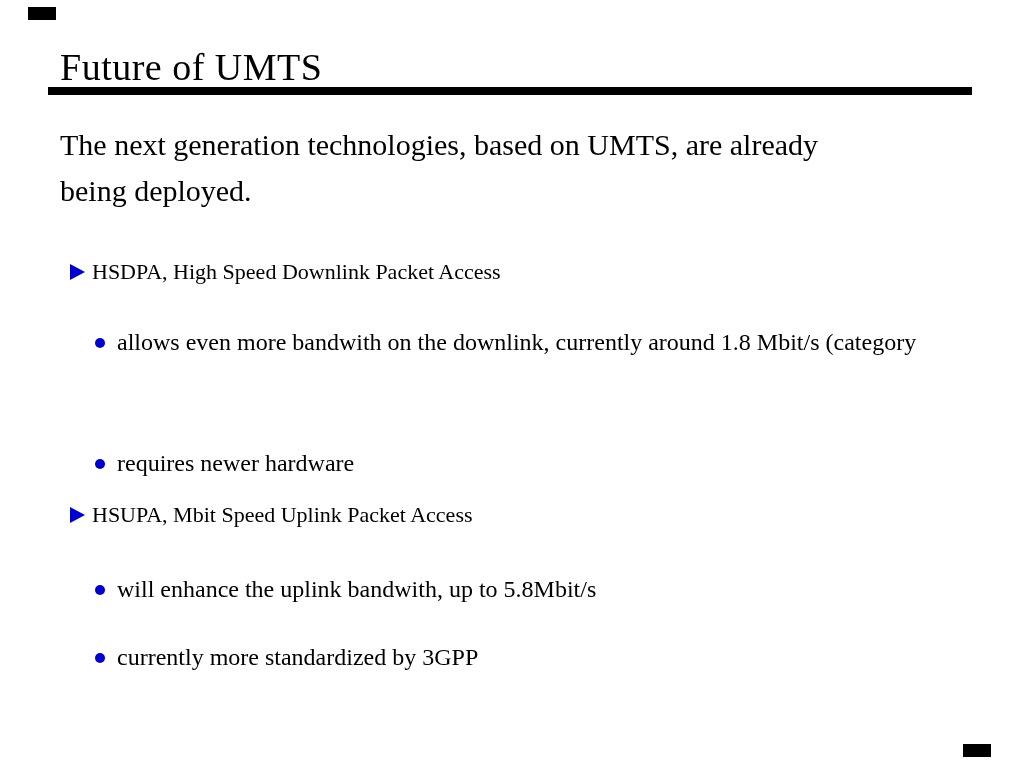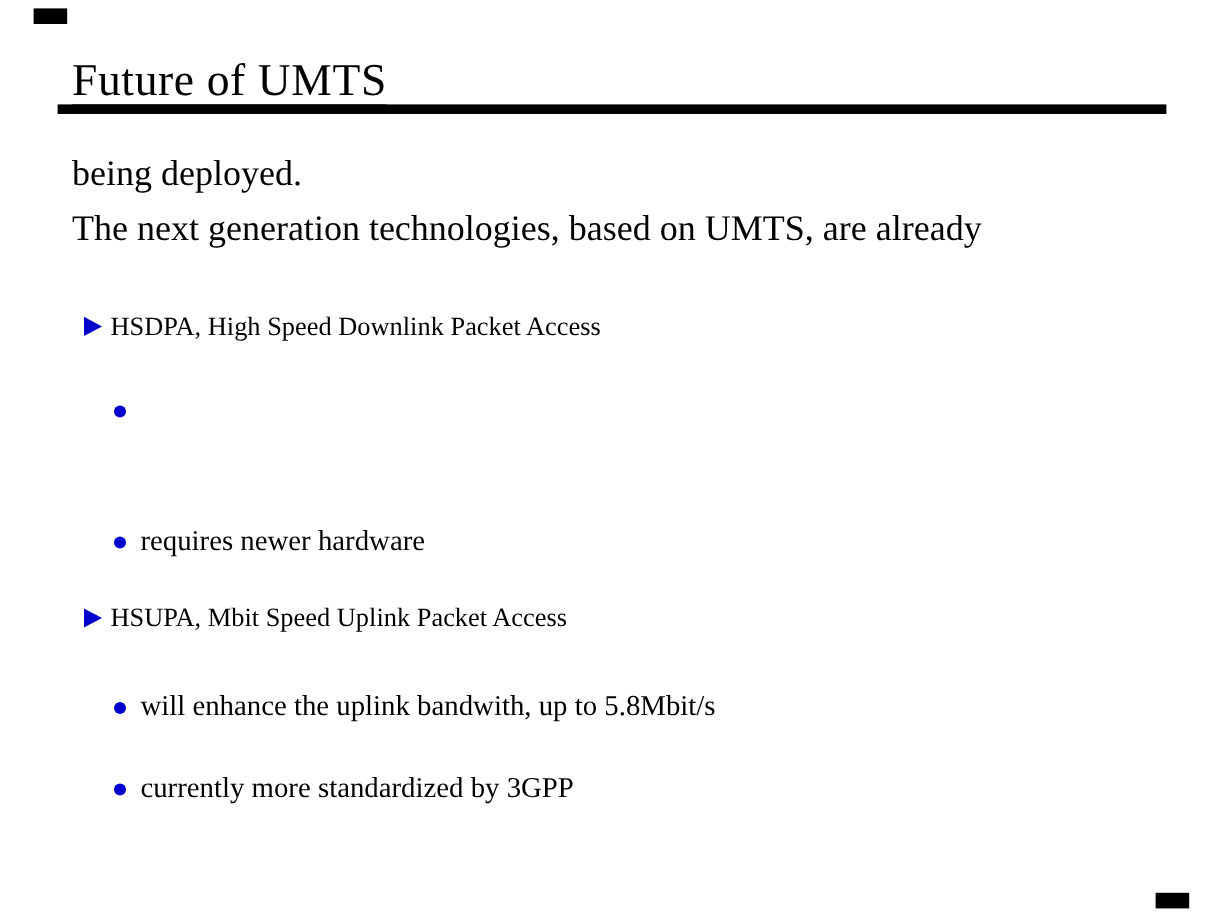--- a/index.html
+++ b/index.html
@@ -78,21 +78,21 @@
   .l2 {
     position: absolute;
     left: 95px;
     display: flex;
     align-items: flex-start;
     gap: 12px;
     font-size: 24px;
     line-height: 39px;
   }
   .l2-1 { top: 323px; }
-  .l2-2 { top: 432px; }
+  .l2-2 { top: 444px; }
   .l2-3 { top: 570px; }
   .l2-4 { top: 638px; }
   .dot {
     flex: none;
     width: 10px;
     height: 10px;
     margin-top: 15px;
     border-radius: 50%;
     background: var(--bullet-accent, #0000cc);
   }
@@ -105,32 +105,33 @@
 
   <div class="corner-mark cm-tl"></div>
 
   <h1 class="title">
     <span class="title-text">Future of UMTS</span>
   </h1>
 
   <div class="title-rule"></div>
 
   <p class="intro">
+    <span class="intro-line" style="display:block">The next generation technologies, based on UMTS, are already</span>
     <span class="intro-line" style="display:block">being deployed.</span>
-    <span class="intro-line" style="display:block">The next generation technologies, based on UMTS, are already</span>
   </p>
 
   <div class="l1 l1-hsdpa">
     <span class="tri"></span>
     <span class="l1-text">HSDPA, High Speed Downlink Packet Access</span>
   </div>
 
   <div class="l2 l2-1">
     <span class="dot"></span>
     <span class="text">
+      <span style="display:block">allows even more bandwith on the downlink, currently around 1.8 Mbit/s (category</span>
     </span>
   </div>
 
   <div class="l2 l2-2">
     <span class="dot"></span>
     <span class="text">
       <span style="display:block">requires newer hardware</span>
     </span>
   </div>
 

